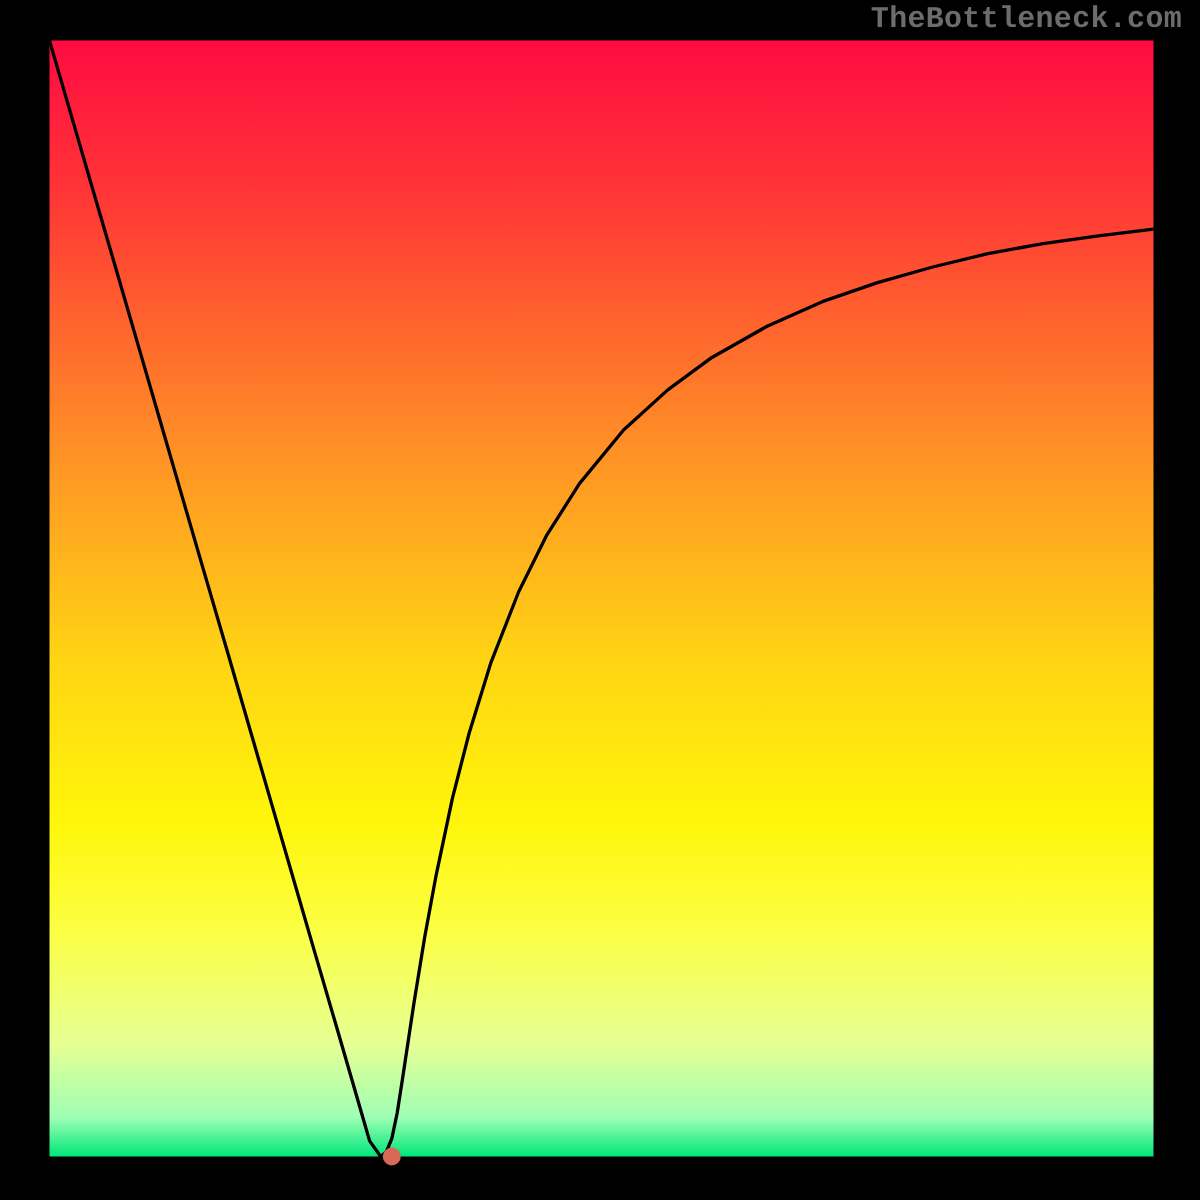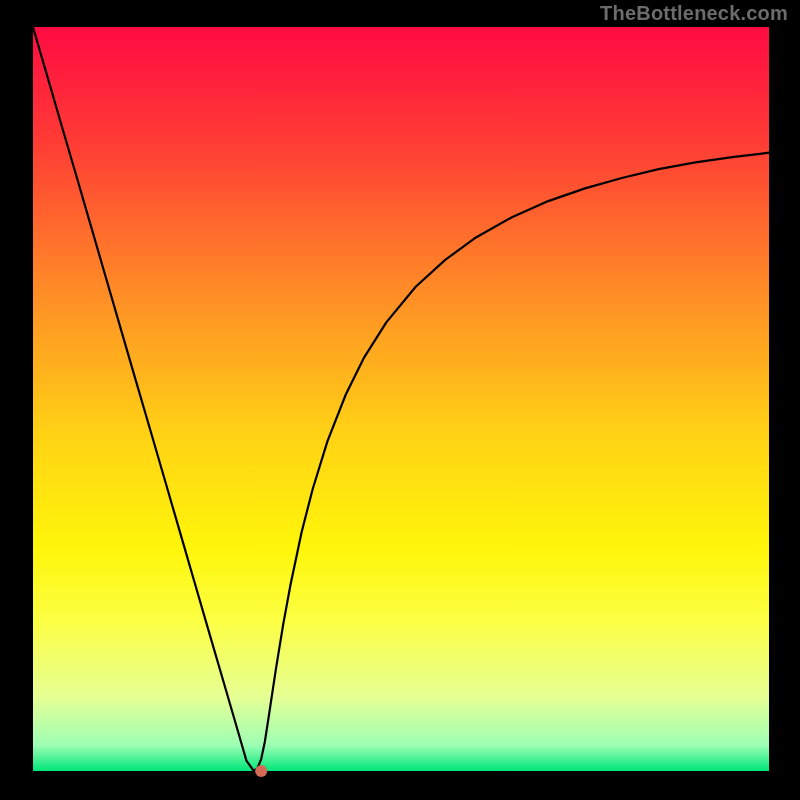--- a/index.html
+++ b/index.html
@@ -13,21 +13,21 @@
   .stage {
     position: relative;
     width: 800px;
     height: 800px;
     background: #000;
   }
   .watermark {
     position: absolute;
     top: 2px;
     right: 12px;
-    font-family: Liberation Sans, sans-serif;
+    font-family: Liberation Mono, monospace;
     font-size: 20px;
     font-weight: 600;
     color: #6c6c6c;
     letter-spacing: 0.2px;
     user-select: none;
   }
   svg.plot {
     position: absolute;
     left: 0;
     top: 0;

